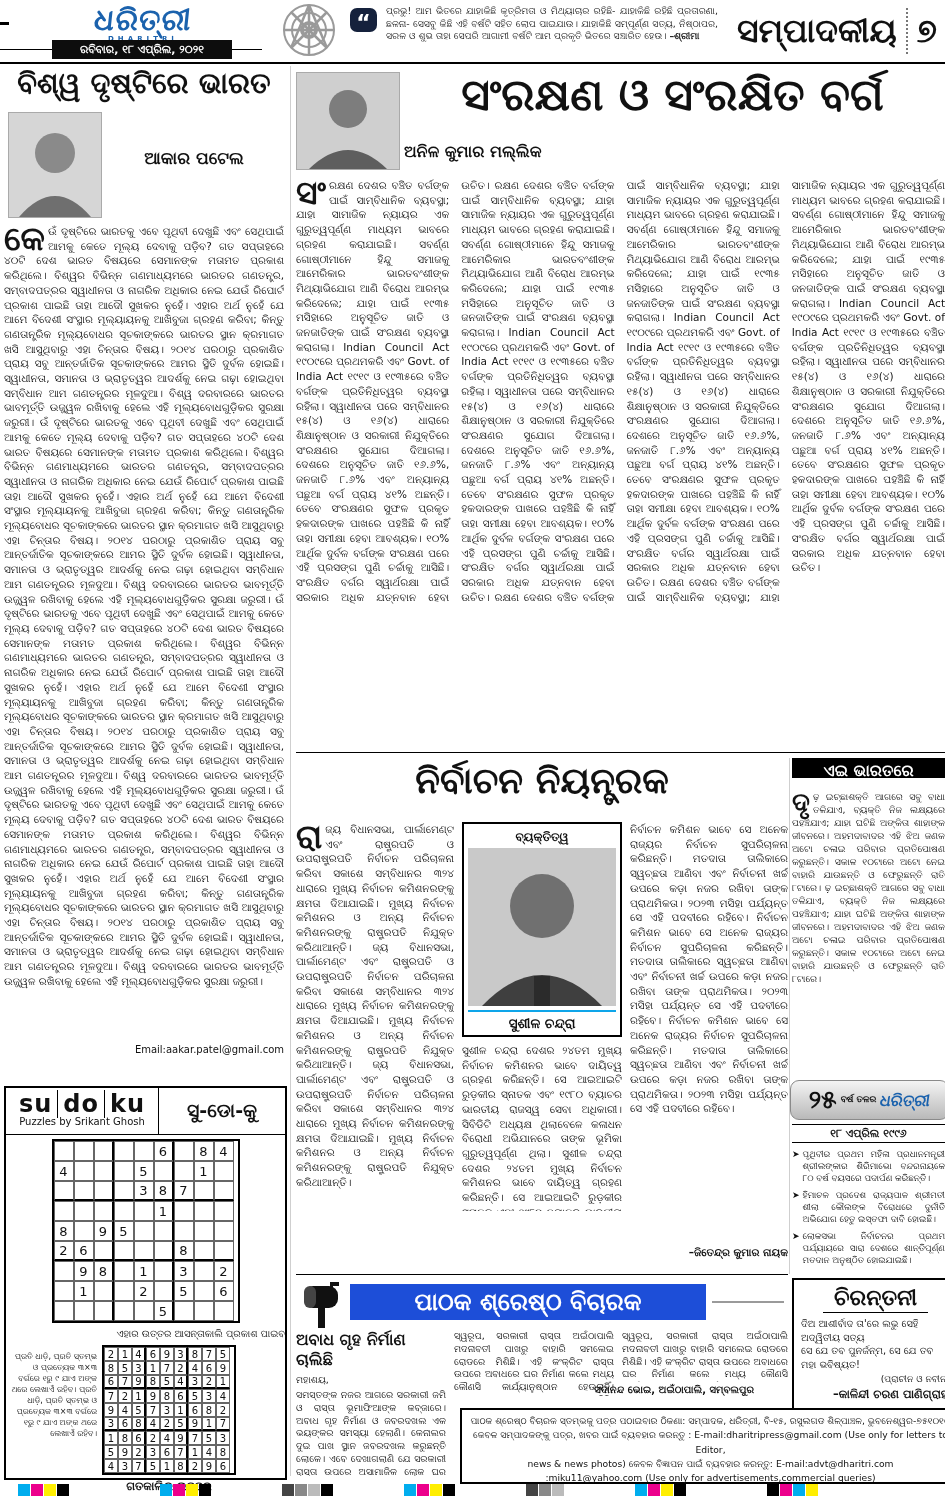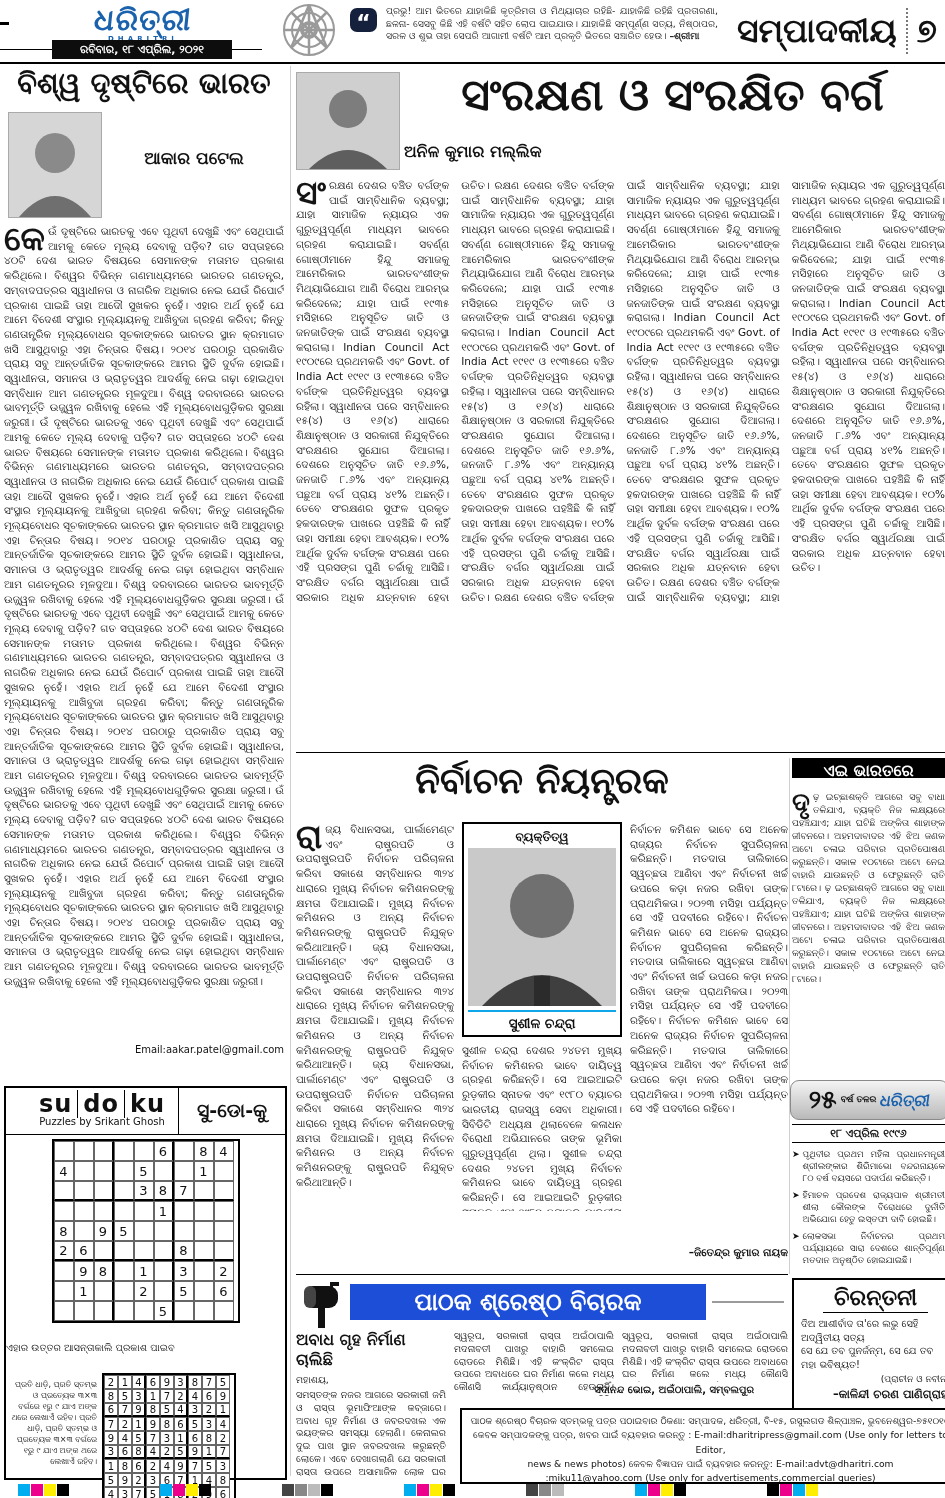--- a/index.html
+++ b/index.html
@@ -78,33 +78,33 @@
   .ch-title{font-size:22px;font-weight:bold;text-align:center;border-bottom:1px solid #000;width:70%;margin:0 auto 4px;padding-bottom:2px;}
   .ch-line{font-size:9.8px;line-height:13.5px;}
   .ch-src{font-size:9.2px;text-align:right;margin-top:2px;}
   .ch-auth{font-size:11.5px;font-weight:bold;text-align:right;margin-top:2px;}
   
   .contact{left:460px;top:1408px;width:481px;height:64px;border:2px solid #000;padding:4px 8px;
            font-size:9.2px;line-height:1.55;text-align:center;background:#fff;}
   
   .sud{left:4px;top:1086px;width:279px;height:390px;border:2px solid #000;background:#fff;}
   .sud-head{display:flex;height:46px;border-bottom:1px solid #000;}
-  .sud-brand{width:152px;border-right:1px solid #000;text-align:center;padding-top:2px;margin-left:20px;}
+  .sud-brand{width:152px;border-right:1px solid #000;text-align:center;padding-top:2px;}
   .sud-brand-word{font-size:24px;font-weight:bold;letter-spacing:1px;}
   .sud-brand-word span{padding:0 5px;}
   .sud-brand-word span + span{border-left:1px solid #000;}
   .sud-brand-sub{font-size:10px;margin-top:-2px;}
   .sud-odia{flex:1;font-size:19px;font-weight:bold;text-align:center;line-height:44px;}
   .grid{display:grid;border:2px solid #000;}
   .grid .cell{border:1px solid #666;display:flex;align-items:center;justify-content:center;background:#fff;}
   .grid .cell.c2,.grid .cell.c5{border-right:2px solid #000;}
   .grid .cell.r2,.grid .cell.r5{border-bottom:2px solid #000;}
   #puz{grid-template-columns:repeat(9,20px);grid-auto-rows:20px;margin:4px auto 0;width:184px;font-size:13px;}
   #sol{grid-template-columns:repeat(9,14px);grid-auto-rows:14px;width:130px;font-size:10px;}
-  .sud-note{font-size:9.8px;text-align:left;margin:19px 0;}
+  .sud-note{font-size:9.8px;text-align:right;margin:5px 0;}
   .sud-bottom{display:flex;padding:0 5px;gap:5px;}
   .sud-side{width:86px;font-size:8px;line-height:11px;text-align:right;overflow:hidden;height:128px;padding-top:6px;}
   .sud-cap{font-size:11.5px;font-weight:bold;text-align:center;margin-top:4px;}
   
   .mailbox{left:300px;top:1282px;}
   
   .pbar{left:0;top:1483px;width:945px;height:13px;display:flex;align-items:center;}
   .sq{width:12px;height:12px;margin-right:1px;flex:none;}
   .sp{flex:none;}
   .cC{background:#00adee;}.cM{background:#ec008c;}.cY{background:#ffee00;}.cK{background:#000;}

